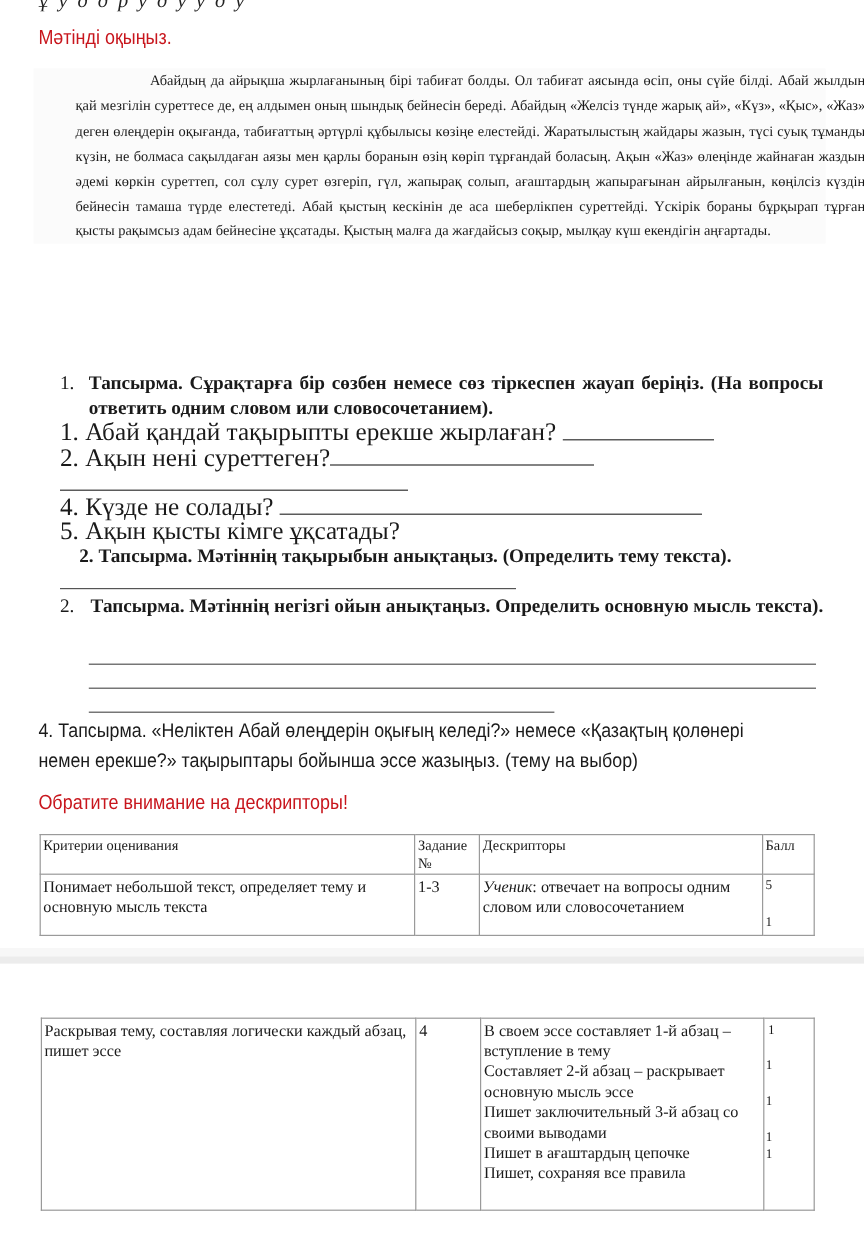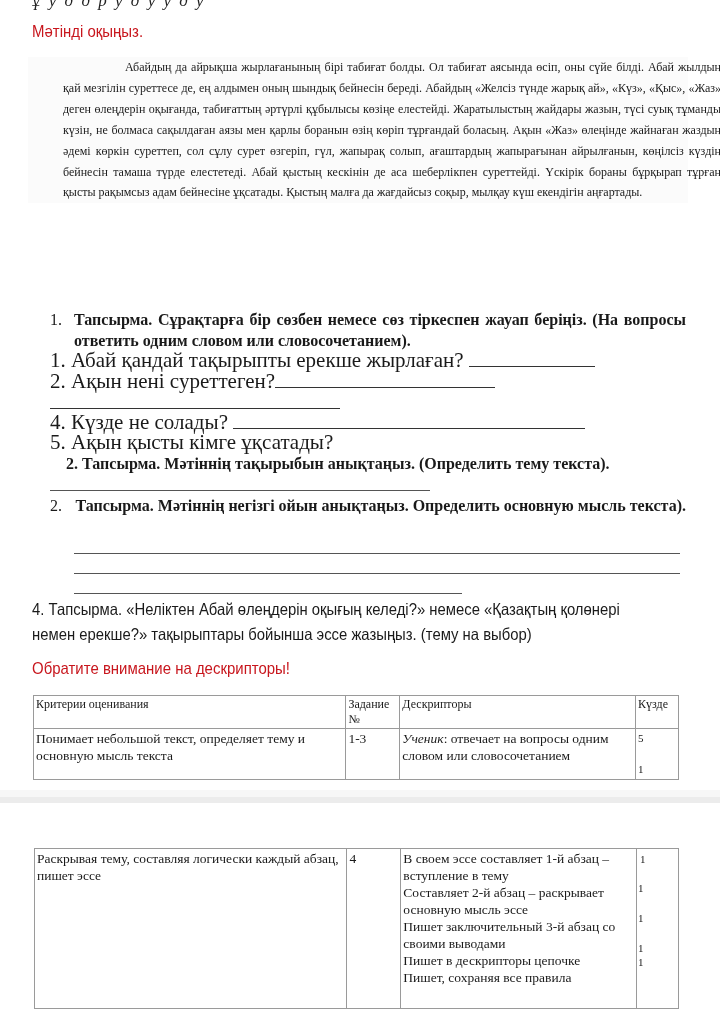--- a/index.html
+++ b/index.html
@@ -99,21 +99,21 @@
       <col style="width:313px">
       <col style="width:54px">
       <col style="width:236px">
       <col style="width:43px">
     </colgroup>
   <tbody>
       <tr class="hdr">
     <td>Критерии оценивания</td>
     <td class="center">Задание №</td>
     <td class="center">Дескрипторы</td>
-    <td class="center">Күзде</td>
+    <td class="center">Балл</td>
   </tr>
   <tr style="height:51px">
     <td>Понимает небольшой текст, определяет тему и основную мысль текста</td>
     <td class="center">1-3</td>
     <td class="center"><i>Ученик</i><span>:  отвечает на вопросы одним словом или словосочетанием</span></td>
     <td class="small-score">
       <div>5</div>
       <div style="margin-top:14px">1</div>
     </td>
   </tr>
@@ -131,21 +131,21 @@
       <col style="width:42px">
     </colgroup>
   <tbody>
   <tr style="height:160px">
     <td>Раскрывая тему, составляя логически каждый абзац, пишет эссе</td>
     <td class="center">4</td>
     <td>
       <div>В своем эссе составляет 1-й абзац – вступление в тему</div>
       <div>Составляет 2-й абзац – раскрывает основную мысль эссе</div>
       <div>Пишет заключительный 3-й абзац со своими выводами</div>
-      <div>Пишет в дескрипторы цепочке</div>
+      <div>Пишет в ағаштардың цепочке</div>
       <div>Пишет, сохраняя все правила</div>
     </td>
     <td class="small-score" style="padding-left:1px; position:relative">
       <div style="position:absolute; top:2px; left:3px">1</div>
       <div style="position:absolute; top:31px; left:1px">1</div>
       <div style="position:absolute; top:61px; left:1px">1</div>
       <div style="position:absolute; top:91px; left:1px">1</div>
       <div style="position:absolute; top:105px; left:1px">1</div>
     </td>
   </tr>

